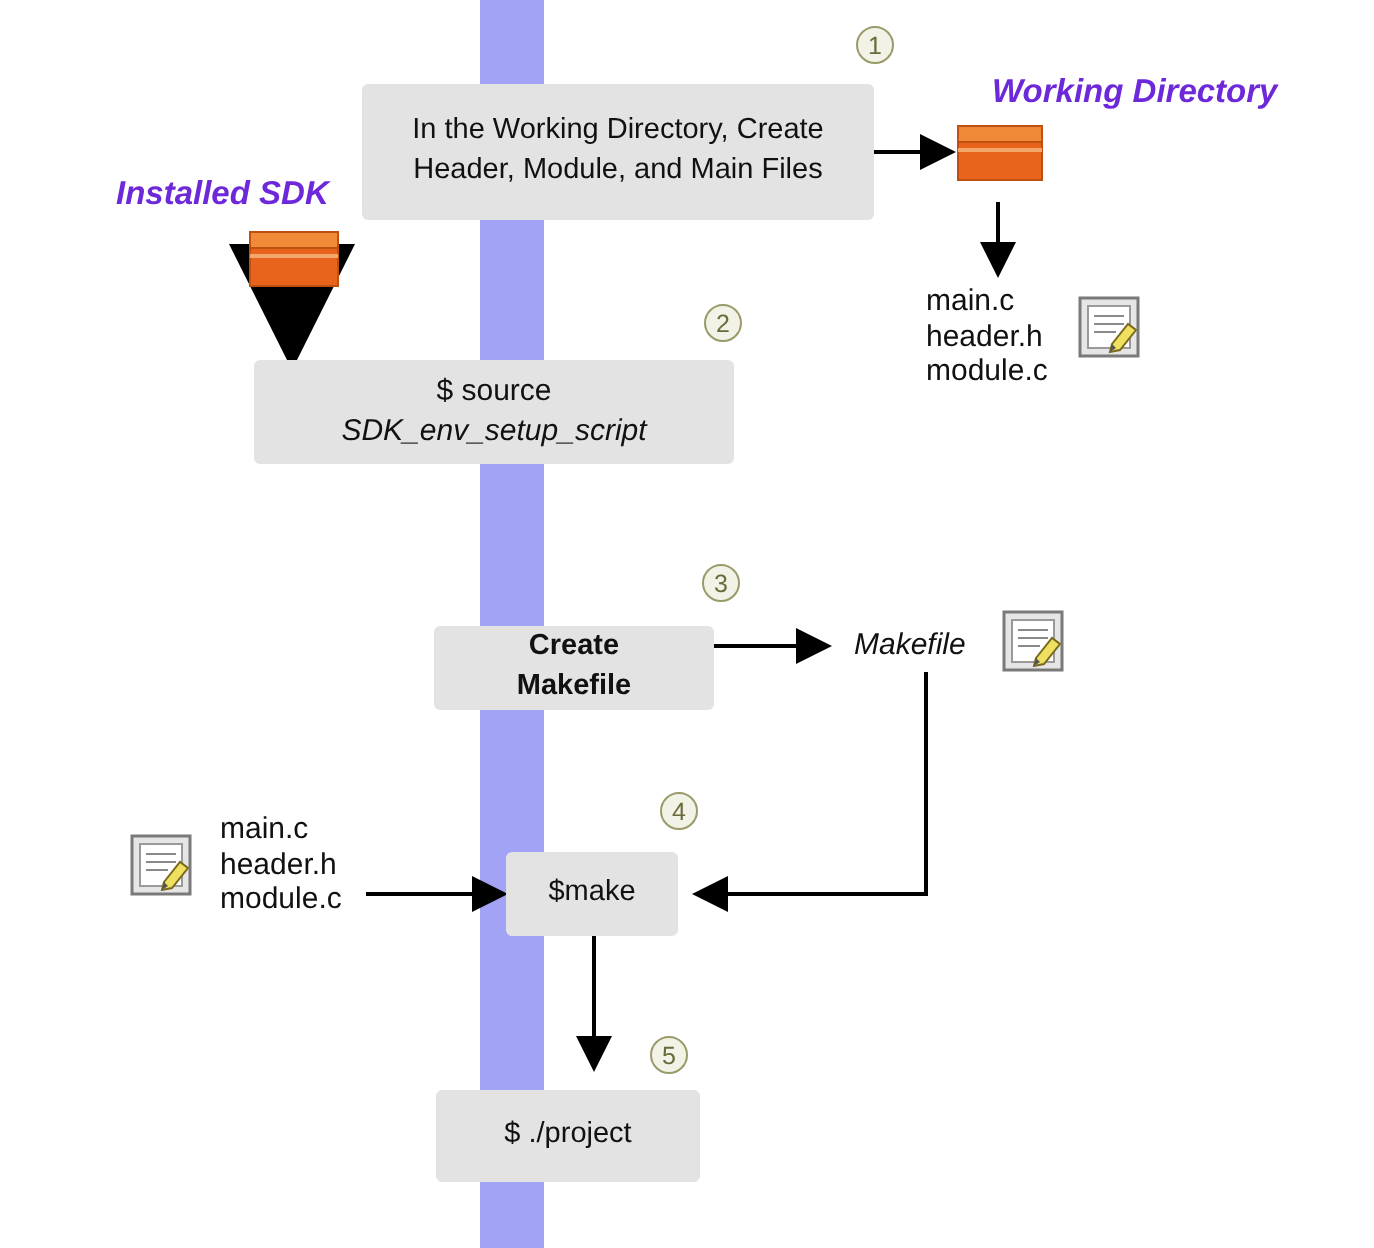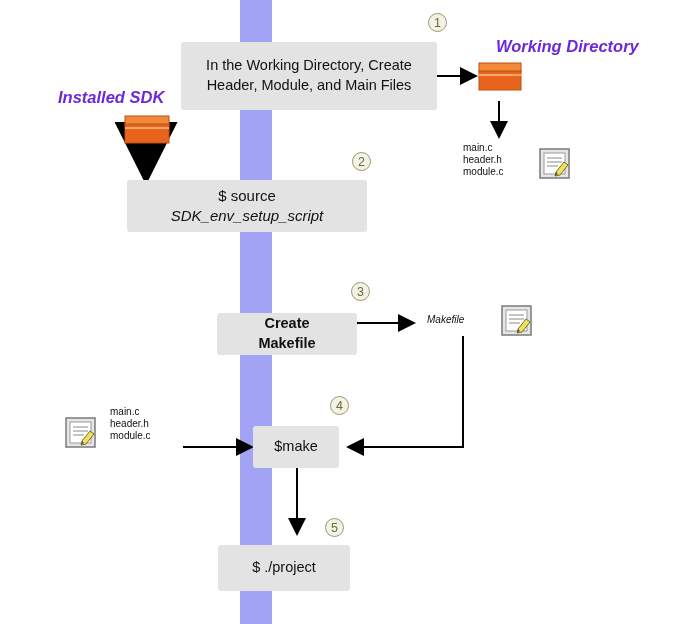--- a/index.html
+++ b/index.html
@@ -64,21 +64,21 @@
     position: absolute;
     font-style: italic;
     font-weight: bold;
     font-size: 16.5px;
     color: #6d28d9;
     white-space: nowrap;
   }
   
   .label {
     position: absolute;
-    font-size: 10px;
+    font-size: 15px;
     color: #111111;
     line-height: 1.18;
     white-space: pre;
   }
   svg.arrows {
     position: absolute;
     left: 0;
     top: 0;
     width: 687px;
     height: 624px;

